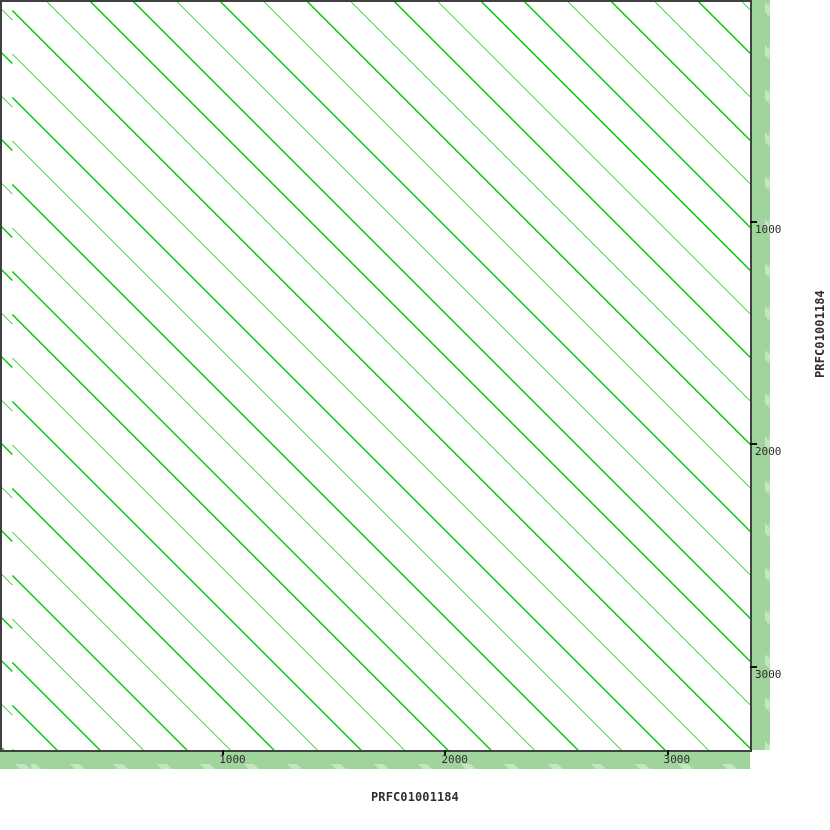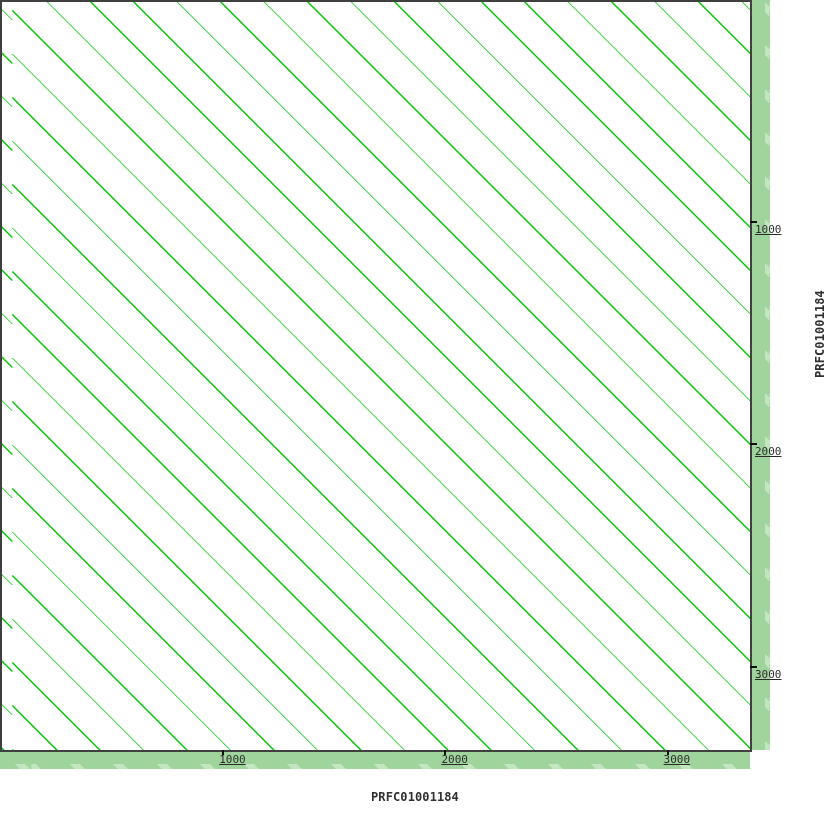--- a/index.html
+++ b/index.html
@@ -31,21 +31,21 @@
   .hbar-notches{position:absolute;left:0;bottom:0;width:100%;height:5px;
     background:repeating-linear-gradient(45deg,
       var(--notch-green) 0, var(--notch-green) 7px,
       transparent 7px, transparent var(--p45));
     background-position:31.35px 0;}
   
   .tick-x{position:absolute;top:750px;width:2px;height:5px;background:#111;}
   .tick-y{position:absolute;left:750px;width:7px;height:2px;background:#111;}
   .tick-x-label,.tick-y-label{
     position:absolute;font-size:11px;line-height:11px;color:var(--tick-text);
-    letter-spacing:0;white-space:nowrap;text-decoration:underline;}
+    letter-spacing:0;white-space:nowrap;}
   .tick-x-label{top:754px;}
   .tick-y-label{left:755px;}
   
   .x-title{
     position:absolute;left:0;top:790px;width:830px;text-align:center;
     font-size:12px;font-weight:bold;color:var(--title-text);letter-spacing:0.1px;}
   .y-title-wrap{
     position:absolute;left:820px;top:334px;width:0;height:0;overflow:visible;}
   .y-title{
     position:absolute;left:0;top:0;transform:translate(-50%,-50%) rotate(-90deg);

